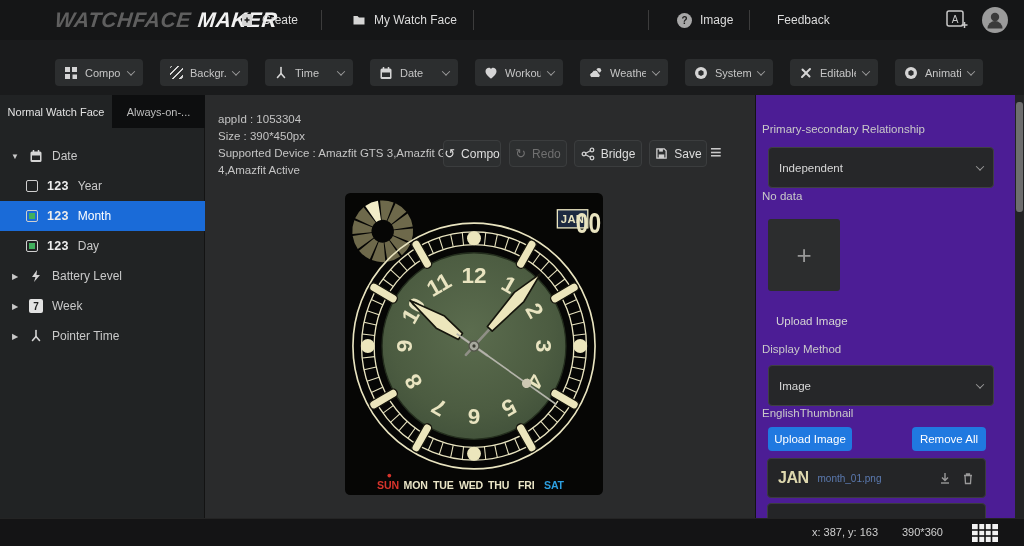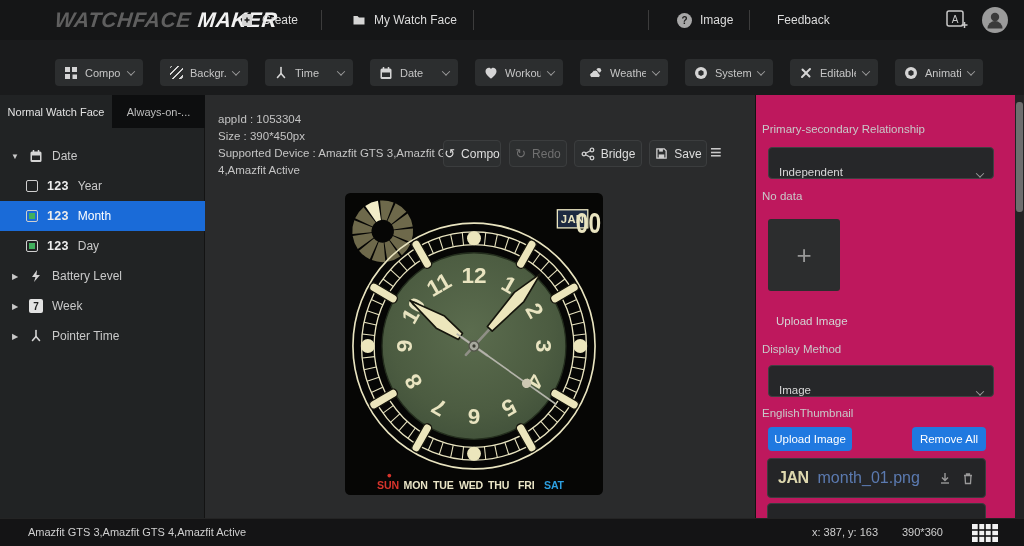--- a/index.html
+++ b/index.html
@@ -52,29 +52,29 @@
 #rail-dots circle{fill:#ece6bc}
 #numerals text{fill:#e9e4c0;font-size:34px;font-weight:bold}
 .wf-month{fill:#e9e4c0;font-size:17px;font-weight:bold;text-anchor:middle;letter-spacing:.5px}
 .wf-date{fill:#e9e4c0;font-size:44px;font-weight:bold;text-anchor:end}
 .stem{stroke:#8f8f86;stroke-width:4;stroke-linecap:round}
 .blade{fill:#ece6bc;stroke:#15150c;stroke-width:2.5;stroke-linejoin:round}
 #second-hand line{stroke:#b4b4aa;stroke-width:2.5}
 #second-hand circle{fill:#cdc8b2}
 #weekdays text{font-size:16px;font-weight:bold;text-anchor:middle;letter-spacing:-.3px}
 
-.panel{position:absolute;left:755px;top:95px;width:260px;height:423px;background:#be185d;border-left:1px solid #131313;overflow:hidden}
+.panel{position:absolute;left:755px;top:95px;width:260px;height:423px;background:#4c1d95;border-left:1px solid #131313;overflow:hidden}
 .plabel{position:absolute;left:6px;font-size:11.5px;color:#c9c9c9}
-.pselect{position:absolute;left:12px;width:226px;height:32px;background:#262729;border:1px solid #3f4042;border-radius:4px;display:flex;align-items:flex-end;padding:0 10px;color:#d8d8d8;font-size:11.5px;cursor:pointer}
+.pselect{position:absolute;left:12px;width:226px;height:41px;background:#262729;border:1px solid #3f4042;border-radius:4px;display:flex;align-items:center;padding:12px 10px;color:#d8d8d8;font-size:11.5px;cursor:pointer}
 .pselect .chev{margin-left:auto}
 .upsquare{position:absolute;left:12px;top:124px;width:72px;height:72px;background:#2c2d2e;border-radius:3px;display:flex;align-items:center;justify-content:center;color:#979797;font-size:26px;font-weight:300;cursor:pointer}
 .bluebtn{position:absolute;top:332px;height:24px;background:#2079e0;border:none;border-radius:4px;color:#fff;font-size:11.5px;font-family:inherit;display:flex;align-items:center;justify-content:center;cursor:pointer}
 .fileitem{position:absolute;left:11px;width:219px;height:40px;border:1px solid #3b3c3e;border-radius:4px;background:#242527;display:flex;align-items:center;padding:0 10px;gap:9px}
 .fthumb{color:#ded8ae;font-weight:800;font-size:16px;letter-spacing:-.5px}
-.fname{color:#5b7ab0;font-size:16px;flex:1;cursor:pointer}
+.fname{color:#5b7ab0;font-size:10px;flex:1;cursor:pointer}
 .ficon{width:14px;height:14px;cursor:pointer}
 .scrollcol{position:absolute;left:1015px;top:95px;width:9px;height:423px;background:#222324}
 .thumbbar{position:absolute;left:1px;top:7px;width:7px;height:110px;background:#6e6e6e;border-radius:3px;cursor:pointer}
 
 .statusbar{position:absolute;left:0;top:518px;width:1024px;height:28px;background:#141415;border-top:1px solid #242424;color:#cfcfcf;font-size:11px}
 .statusbar .sleft{position:absolute;left:28px;top:7px}
 .statusbar .scoords{position:absolute;right:146px;top:7px}
 .statusbar .ssize{position:absolute;right:81px;top:7px}
 .gridicon{position:absolute;right:26px;top:5px;cursor:pointer}
 </style>
@@ -519,21 +519,20 @@
           </svg></span>
     </div>
     <div class="fileitem" style="top:408px;height:20px"></div>
   </div>
 
   <div class="scrollcol">
     <div class="thumbbar"></div>
   </div>
 
   <div class="statusbar">
-    <span class="sleft">Amazfit GTS 3,Amazfit GTS 4,Amazfit Active</span>
     <span class="scoords">x: 387, y: 163</span>
     <span class="ssize">390*360</span>
     <span class="gridicon">
       <svg width="26" height="18" viewBox="0 0 26 18">
           <rect x="0" y="0" width="26" height="18" fill="#f2f2f2"></rect>
           <g stroke="#141415" stroke-width="1.6">
             <line x1="0" y1="6" x2="26" y2="6"></line>
             <line x1="0" y1="12" x2="26" y2="12"></line>
             <line x1="6.5" y1="0" x2="6.5" y2="18"></line>
             <line x1="13" y1="0" x2="13" y2="18"></line>

